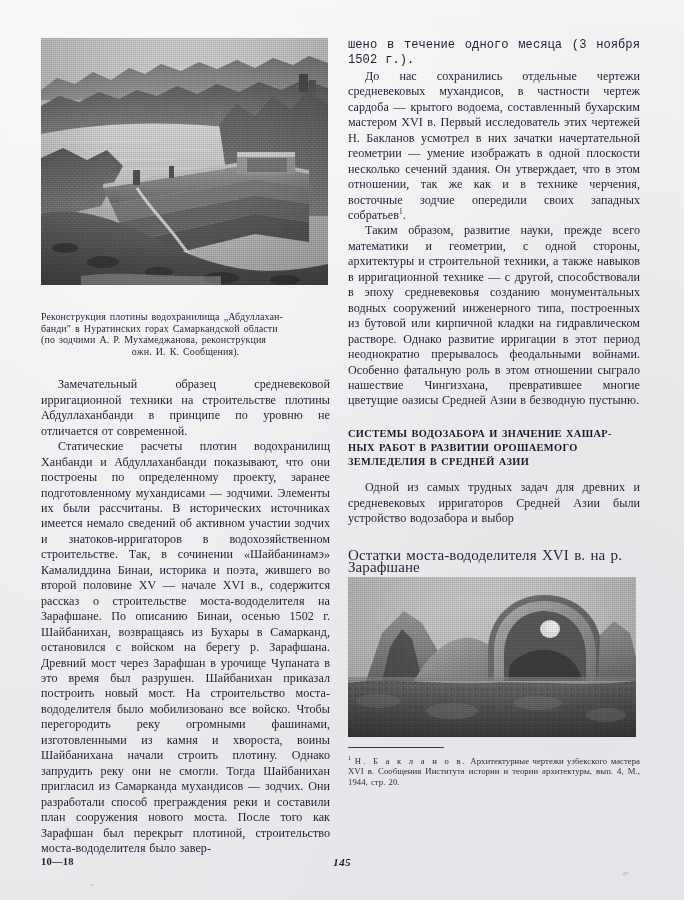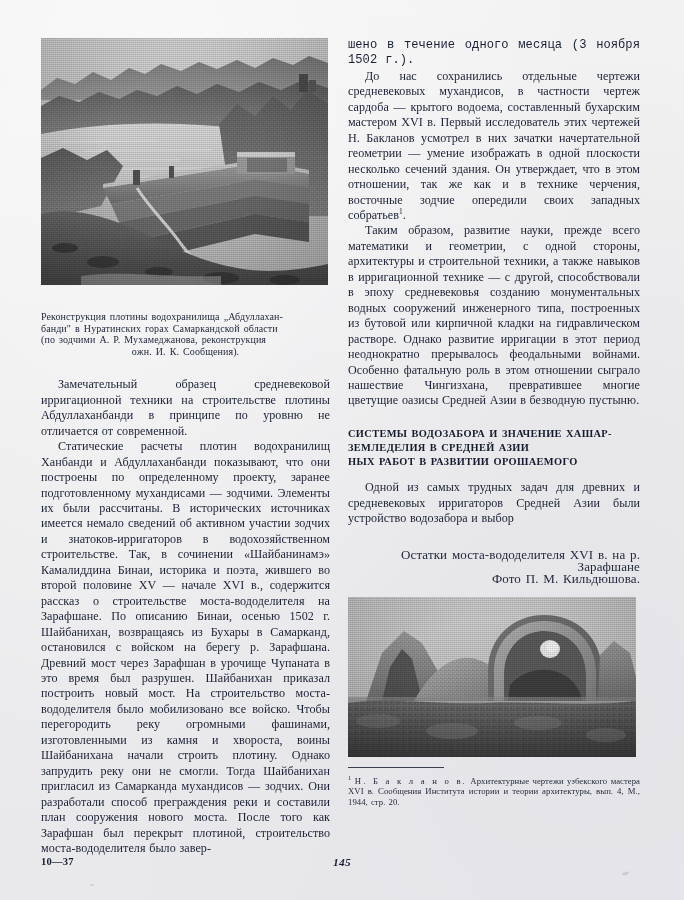--- a/index.html
+++ b/index.html
@@ -90,27 +90,26 @@
     line-height: 11.6px;
     text-align: justify;
     color: #232a3d;
     letter-spacing: .1px;
     word-spacing: 1.4px;
     margin-top: 26px;
   }
   .caption .c-indent { display: block; text-align: center; }
 
   .photo-caption {
-    font-size: 13px;
+    font-size: 15px;
     line-height: 12px;
     color: #232a3d;
     letter-spacing: .1px;
     word-spacing: 1.4px;
-    margin-bottom: 12px;
-    text-align: right;
+    margin-bottom: 4px;
   }
 
   
   .body-text {
     font-size: 12.1px;
     line-height: 15.45px;
     text-align: justify;
     text-justify: inter-word;
     color: #1b2135;
     letter-spacing: .05px;
@@ -331,31 +330,30 @@
     <div class="col-right">
 
       <div class="body-text">
         <p class="noindent">шено в течение  одного  месяца (3 ноября 1502 г.).</p>
         <p><span>До нас сохранились  отдельные чертежи средневековых мухандисов, в частности чертеж сардоба — крытого водоема,  составленный  бухарским  мастером  XVI в.  Первый исследователь  этих чертежей  Н. Бакланов усмотрел в них зачатки начертательной геометрии — умение изображать в одной плоскости несколько сечений здания. Он утверждает, что в этом отношении, так же как и в технике черчения, восточные зодчие опередили своих западных собратьев</span><sup class="fn-ref">1</sup>.</p>
         <p>Таким образом, развитие науки,  прежде всего математики и геометрии, с одной стороны, архитектуры и строительной  техники, а также навыков в ирригационной технике — с другой, способствовали  в эпоху  средневековья  созданию  монументальных  водных сооружений инженерного типа, построенных из бутовой или кирпичной кладки на гидравлическом растворе. Однако развитие ирригации в этот период неоднократно прерывалось феодальными войнами. Особенно фатальную роль в этом отношении  сыграло  нашествие Чингизхана, превратившее многие цветущие оазисы Средней Азии в безводную пустыню.</p>
       </div>
 
       <div class="section-head">
         <div>СИСТЕМЫ ВОДОЗАБОРА И ЗНАЧЕНИЕ  ХАШАР-</div>
+        <div>НЫХ РАБОТ В РАЗВИТИИ ОРОШАЕМОГО</div>
         <div>ЗЕМЛЕДЕЛИЯ В СРЕДНЕЙ АЗИИ</div>
-        <div>НЫХ РАБОТ В РАЗВИТИИ ОРОШАЕМОГО</div>
       </div>
 
       <div class="body-text gap-before">
         <p>Одной из самых трудных задач для древних и средневековых  ирригаторов  Средней Азии были устройство  водозабора  и выбор</p>
       </div>
 
       <div class="photo-caption" style="margin-top:22px;">
         <div>Остатки моста-вододелителя XVI в. на  р. Зарафшане</div>
-        <div>Фото П. М. Кильдюшова.</div>
       </div>
 
       <div class="figure-bottom">
         <svg width="288" height="160" viewBox="0 0 288 160" preserveAspectRatio="none">
           <defs>
             <linearGradient id="skyB" x1="0" y1="0" x2="0" y2="1">
               <stop offset="0%" stop-color="#d2d4d8"></stop>
               <stop offset="100%" stop-color="#c0c3c8"></stop>
             </linearGradient>
             <linearGradient id="masonry" x1="0" y1="0" x2="0" y2="1">
@@ -429,20 +427,20 @@
       <div class="footnote-rule"></div>
       <div class="footnote">
         <span class="fn-num">1</span>
         <span class="spaced">Н.  Б а к л а н о в.</span><span> Архитектурные чертежи узбекского мастера XVI в. Сообщения Института истории и теории архитектуры, вып. 4, М., 1944, стр. 20.</span>
       </div>
 
     </div>
   </div>
 
   <div class="footer">
-    <div class="folio-left">10—37</div>
+    <div class="folio-left">10—18</div>
     <div class="folio-center">145</div>
   </div>
 
   <div class="speck" style="left:622px; top:872px; width:7px; height:3px; transform:rotate(-18deg);"></div>
   <div class="speck" style="left:90px; top:884px; width:4px; height:2px;"></div>
 
 </div>
 
 </body></html>

